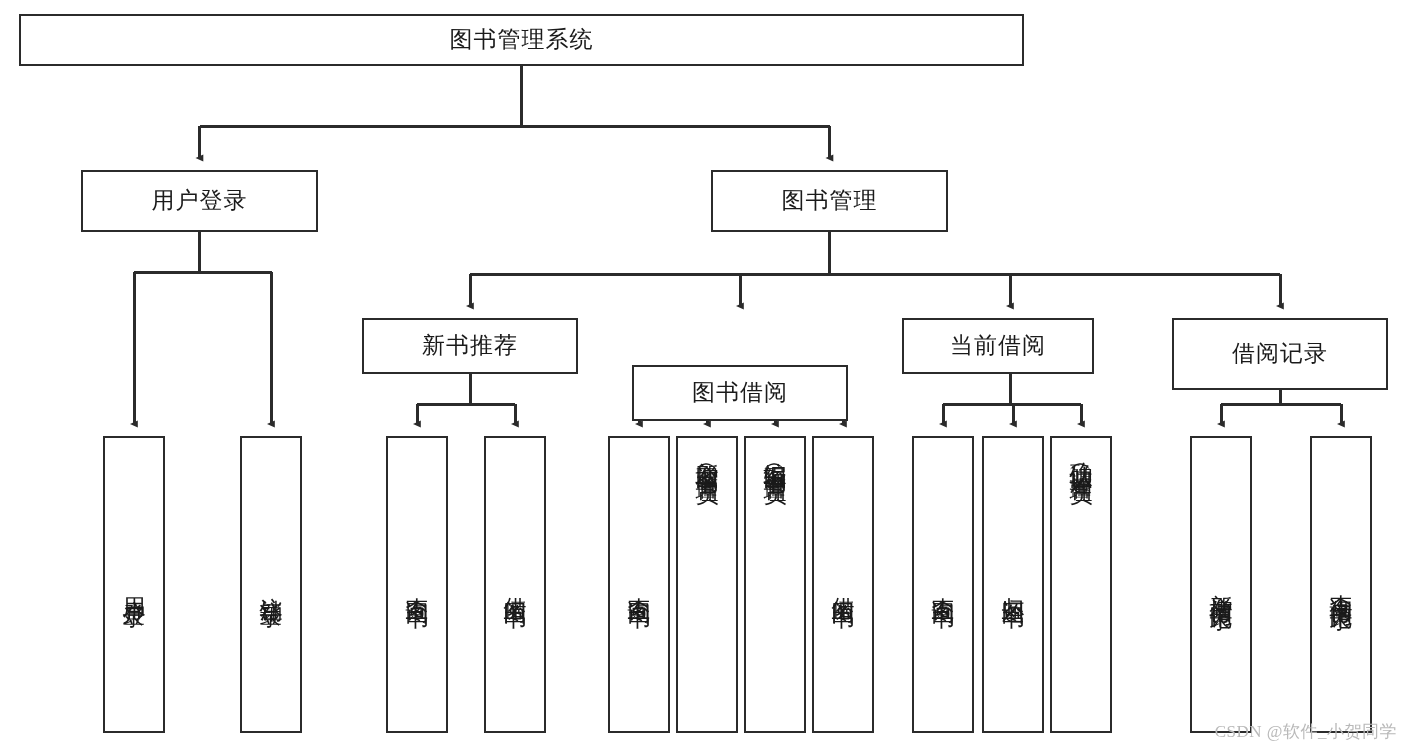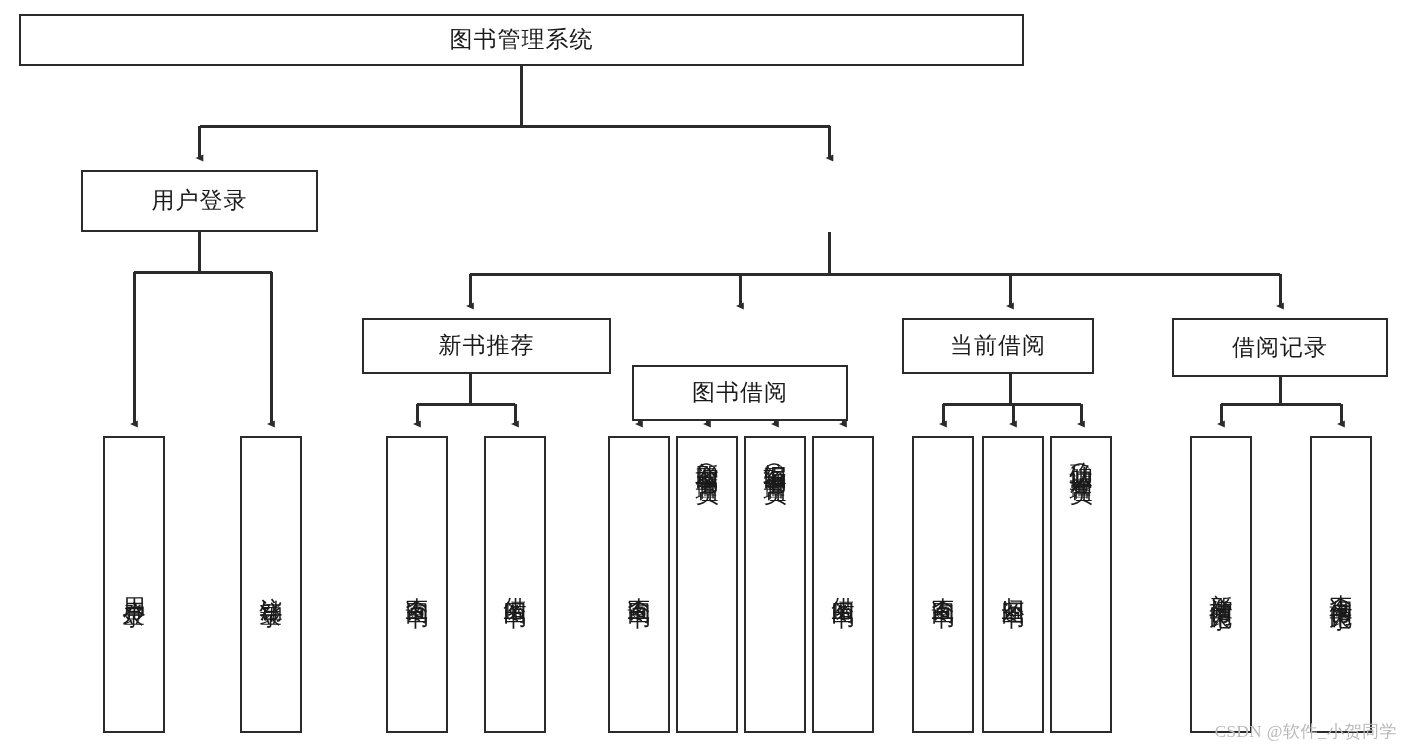--- a/index.html
+++ b/index.html
@@ -124,31 +124,34 @@
     </g>
   </svg>
 
   <div class="node h" style="left:19px; top:14px; width:1005px; height:52px;">
     <span>图书管理系统</span>
   </div>
 
   <div class="node h" style="left:81px; top:170px; width:237px; height:62px;">
     <span>用户登录</span>
   </div>
+  <div class="node h" style="left:711px; top:170px; width:237px; height:62px;">
+    <span>图书管理</span>
+  </div>
 
-  <div class="node h" style="left:362px; top:318px; width:249px; height:56px;">
+  <div class="node h" style="left:362px; top:318px; width:216px; height:56px;">
     <span>新书推荐</span>
   </div>
   <div class="node h" style="left:632px; top:318px; width:216px; height:56px;margin-top:47px;">
     <span>图书借阅</span>
   </div>
   <div class="node h" style="left:902px; top:318px; width:192px; height:56px;">
     <span>当前借阅</span>
   </div>
-  <div class="node h" style="left:1172px; top:318px; width:216px; height:59px;">
+  <div class="node h" style="left:1172px; top:318px; width:216px; height:72px;">
     <span>借阅记录</span>
   </div>
 
   <div class="node v mid" style="left:103px; top:436px; width:62px; height:297px;">
     <span class="vtext">用户登录</span>
   </div>
   <div class="node v mid" style="left:240px; top:436px; width:62px; height:297px;">
     <span class="vtext">注销登录</span>
   </div>
   <div class="node v mid" style="left:386px; top:436px; width:62px; height:297px;">

